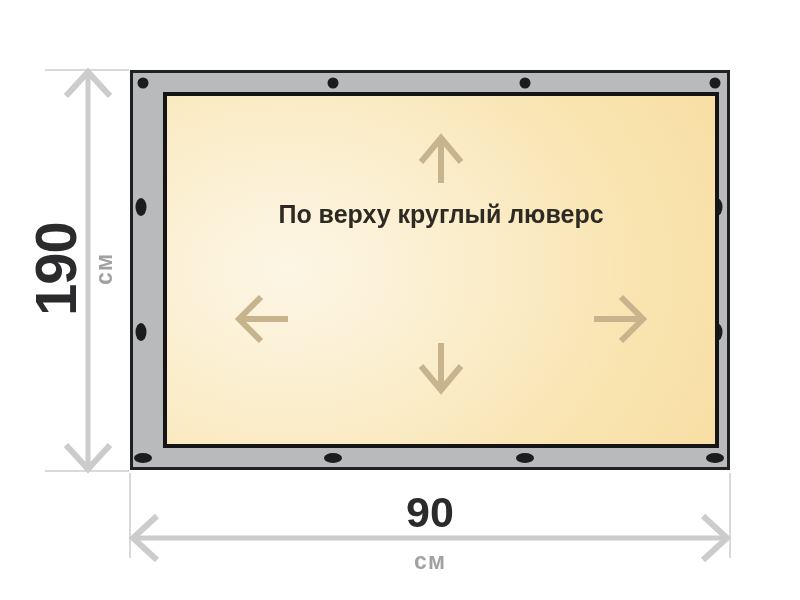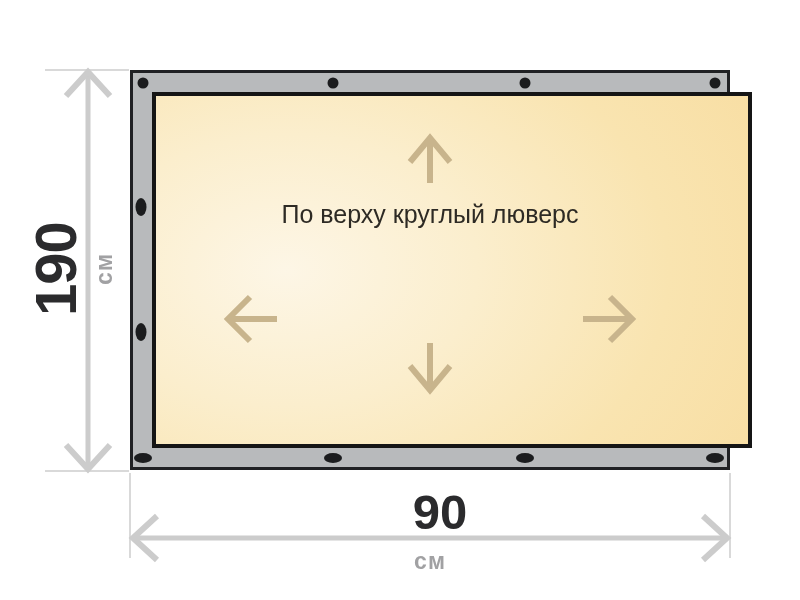--- a/index.html
+++ b/index.html
@@ -20,26 +20,27 @@
   .frame {
     position: absolute;
     left: 130px; top: 70px;
     width: 600px; height: 400px;
     box-sizing: border-box;
     background: #b8babc;
     border: 3px solid #202124;
   }
   .panel {
     position: absolute;
-    left: 19px; top: 19px;
-    width: 600px; height: 356px;
+    left: 30px; top: 19px;
+    width: 556px; height: 356px;
     box-sizing: border-box;
     border: 4px solid #151515;
     background: radial-gradient(ellipse 95% 115% at 22% 50%,
                 #fdf6e6 0%, #fbeecd 34%, #f9e4b0 68%, #f8dda1 100%);
+    font-weight: bold;
   }
   .panel-svg { position: absolute; left: 0; top: 0; }
 
   .panel-text {
     position: absolute;
     left: 0; width: 548px;
     text-align: center;
     color: #2d2a24;
     font-size: 25px;
     white-space: nowrap;
@@ -78,22 +79,22 @@
   .height-value {
     left: 55px; top: 269px;
     font-size: 58px; letter-spacing: -1px;
     transform: translate(-50%, -50%) rotate(-90deg);
   }
   .height-unit {
     left: 104px; top: 269px;
     transform: translate(-50%, -50%) rotate(-90deg);
   }
   .width-value {
-    left: 440px; top: 512px;
-    font-size: 49px;
+    left: 430px; top: 512px;
+    font-size: 43px;
     transform: translate(-50%, -50%);
   }
   .width-unit {
     left: 430px; top: 561px;
     transform: translate(-50%, -50%);
   }
 </style>
 </head>
 <body>
 

